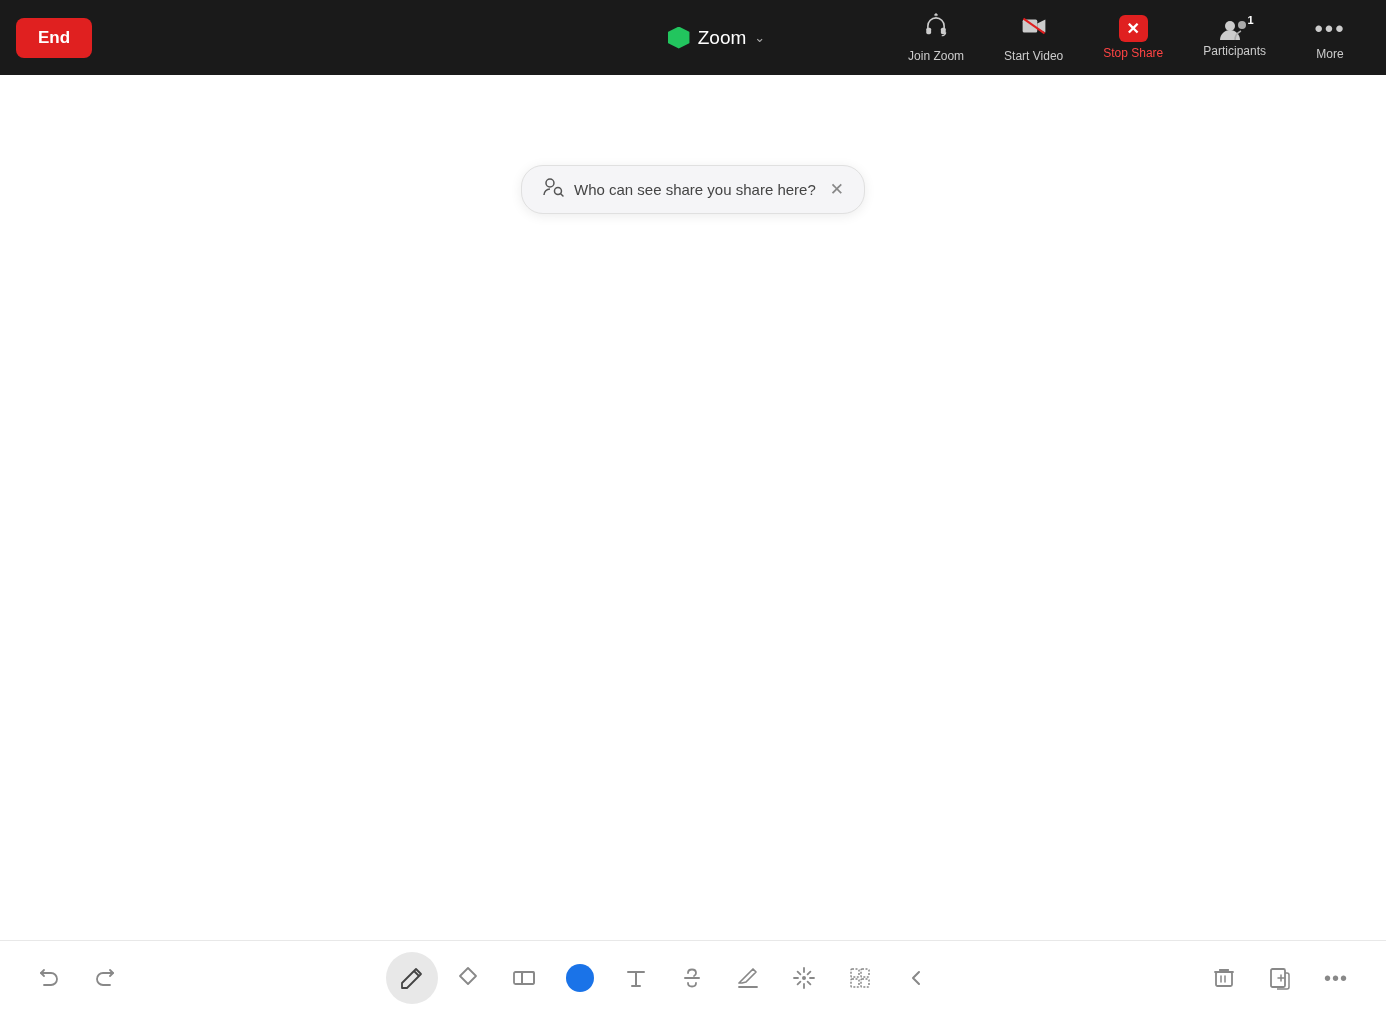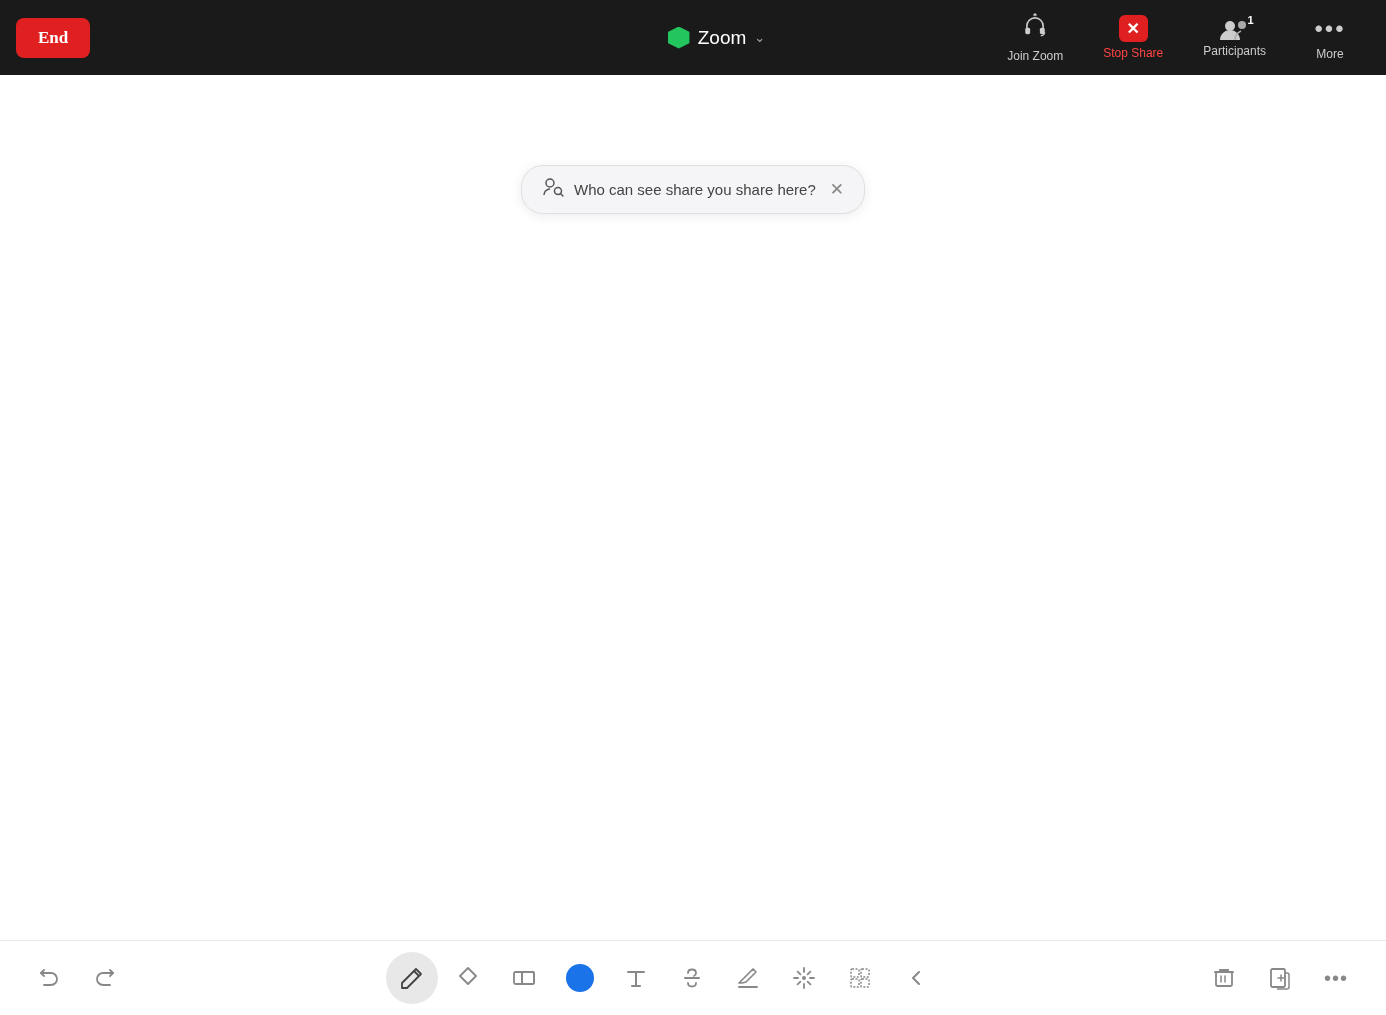--- a/index.html
+++ b/index.html
@@ -26,21 +26,20 @@
 
     .end-button {
       background: #e02020;
       color: #fff;
       border: none;
       border-radius: 8px;
       padding: 10px 22px;
       font-size: 17px;
       font-weight: 600;
       cursor: pointer;
-      font-family: Liberation Serif, serif;
     }
 
     .zoom-title {
       display: flex;
       align-items: center;
       gap: 8px;
       color: #fff;
       font-size: 18px;
       font-weight: 500;
       position: absolute;
@@ -262,20 +261,31 @@
           <rect x="4" y="18" width="6" height="8" rx="2" fill="#ccc"></rect>
           <rect x="22" y="18" width="6" height="8" rx="2" fill="#ccc"></rect>
           <path d="M28 24c0 2.5-3 4-5 4" stroke="#ccc" stroke-width="1.5" fill="none"></path>
 
           <path d="M16 4v-3M14 3l2-2 2 2" stroke="#ccc" stroke-width="1.5"></path>
         </svg>
       </div>
       <span>Join Zoom</span>
     </button>
 
+    <button class="toolbar-btn">
+      <div class="icon-wrap">
+        <svg class="icon-svg" viewBox="0 0 32 32" fill="none" xmlns="http://www.w3.org/2000/svg">
+          <rect x="2" y="8" width="18" height="16" rx="2" fill="#ccc"></rect>
+          <path d="M20 13l10-5v16l-10-5V13z" fill="#ccc"></path>
+
+          <line x1="3" y1="7" x2="29" y2="25" stroke="#e02020" stroke-width="2.5"></line>
+        </svg>
+      </div>
+      <span>Start Video</span>
+    </button>
 
     <button class="toolbar-btn stop-share-btn">
       <div class="stop-share-icon-box">
         <span>✕</span>
       </div>
       <span>Stop Share</span>
     </button>
 
     <button class="toolbar-btn">
       <div class="icon-wrap participants-count">

